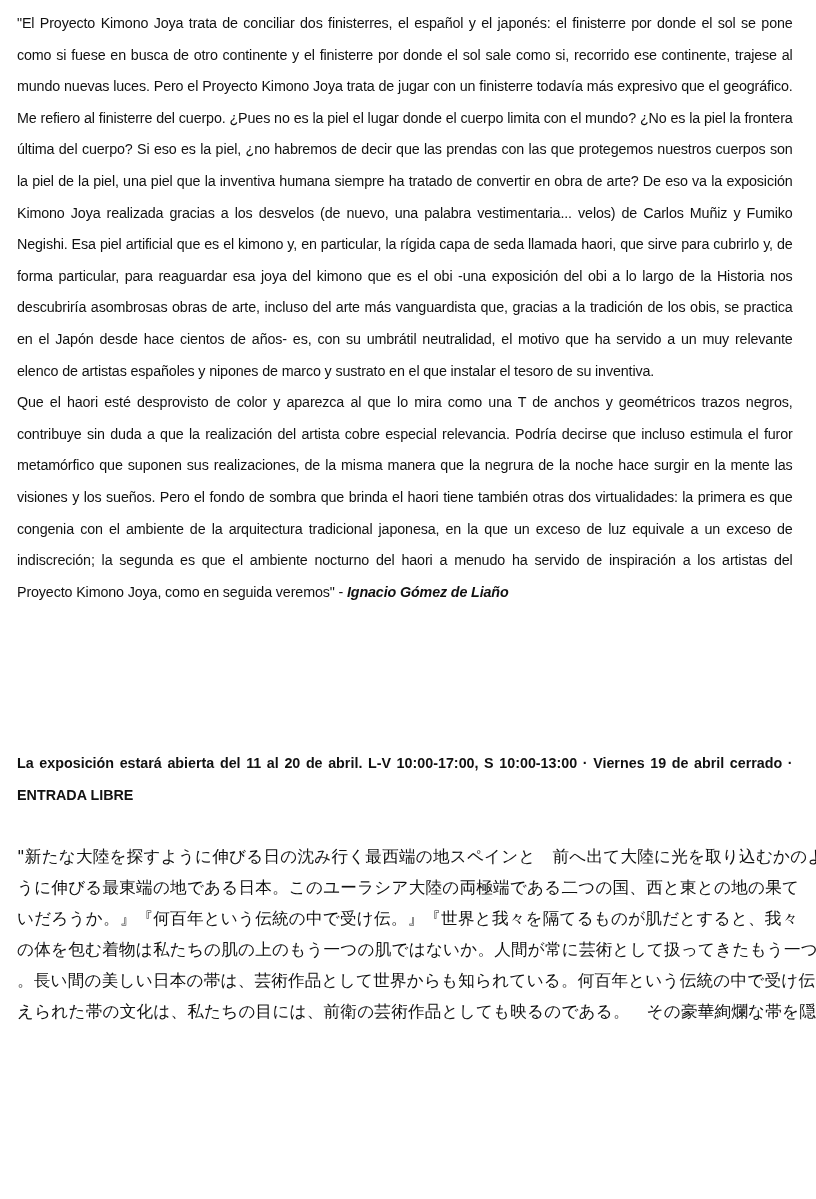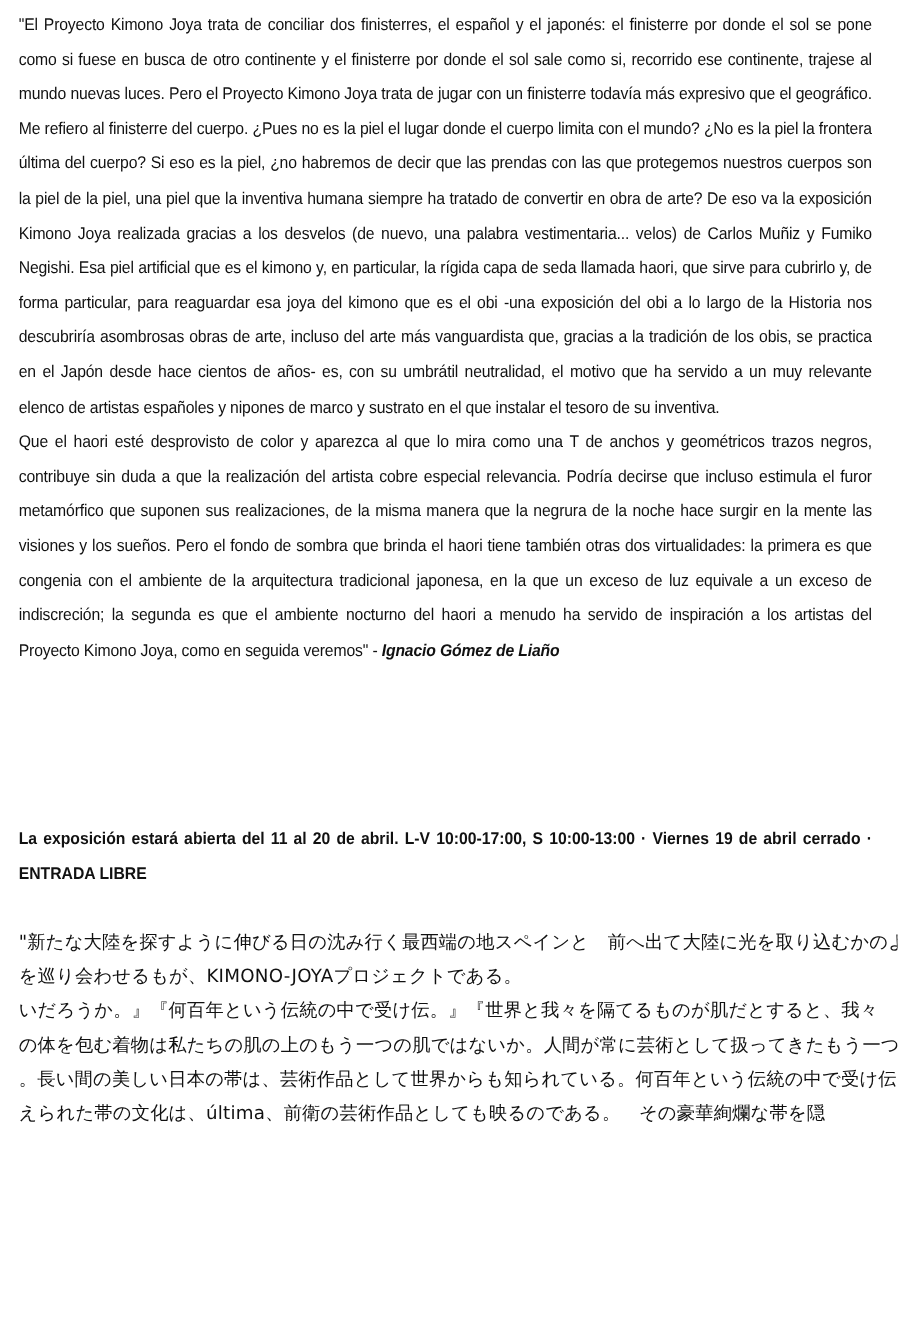--- a/index.html
+++ b/index.html
@@ -74,21 +74,21 @@
   <div>
     <p class="p-es">"El Proyecto Kimono Joya trata de conciliar dos finisterres, el español y el japonés: el finisterre por donde el sol se pone como si fuese en busca de otro continente y el finisterre por donde el sol sale como si, recorrido ese continente, trajese al mundo nuevas luces. Pero el Proyecto Kimono Joya trata de jugar con un finisterre todavía más expresivo que el geográfico. Me refiero al finisterre del cuerpo. ¿Pues no es la piel el lugar donde el cuerpo limita con el mundo? ¿No es la piel la frontera última del cuerpo? Si eso es la piel, ¿no habremos de decir que las prendas con las que protegemos nuestros cuerpos son la piel de la piel, una piel que la inventiva humana siempre ha tratado de convertir en obra de arte? De eso va la exposición Kimono Joya realizada gracias a los desvelos (de nuevo, una palabra vestimentaria... velos) de Carlos Muñiz y Fumiko Negishi. Esa piel artificial que es el kimono y, en particular, la rígida capa de seda llamada haori, que sirve para cubrirlo y, de forma particular, para reaguardar esa joya del kimono que es el obi -una exposición del obi a lo largo de la Historia nos descubriría asombrosas obras de arte, incluso del arte más vanguardista que, gracias a la tradición de los obis, se practica en el Japón desde hace cientos de años- es, con su umbrátil neutralidad, el motivo que ha servido a un muy relevante elenco de artistas españoles y nipones de marco y sustrato en el que instalar el tesoro de su inventiva.</p>
     <p class="p-es"><span>Que el haori esté desprovisto de color y aparezca al que lo mira como una T de anchos y geométricos trazos negros, contribuye sin duda a que la realización del artista cobre especial relevancia. Podría decirse que incluso estimula el furor metamórfico que suponen sus realizaciones, de la misma manera que la negrura de la noche hace surgir en la mente las visiones y los sueños. Pero el fondo de sombra que brinda el haori tiene también otras dos virtualidades: la primera es que congenia con el ambiente de la arquitectura tradicional japonesa, en la que un exceso de luz equivale a un exceso de indiscreción; la segunda es que el ambiente nocturno del haori a menudo ha servido de inspiración a los artistas del Proyecto Kimono Joya, como en seguida veremos"</span><span> - </span><span class="author">Ignacio Gómez de Liaño</span></p>
   </div>
 
   <p class="info">La exposición estará abierta del 11 al 20 de abril. L-V 10:00-17:00, S 10:00-13:00 · Viernes 19 de abril cerrado · ENTRADA LIBRE</p>
 
   <div class="jp-block">
     <p class="p-jp">
       <span class="jp-line">"新たな大陸を探すように伸びる日の沈み行く最西端の地スペインと　前へ出て大陸に光を取り込むかのよ</span>
-      <span class="jp-line">を巡り会わせるもが、KIMONO-JOYAプロジェクトである。</span>
+      <span class="jp-line">うに伸びる最東端の地である日本。このユーラシア大陸の両極端である二つの国、西と東との地の果て</span>
       <span class="jp-line">いだろうか。』『何百年という伝統の中で受け伝。』『世界と我々を隔てるものが肌だとすると、我々</span>
       <span class="jp-line">の体を包む着物は私たちの肌の上のもう一つの肌ではないか。人間が常に芸術として扱ってきたもう一つ</span>
       <span class="jp-line">。長い間の美しい日本の帯は、芸術作品として世界からも知られている。何百年という伝統の中で受け伝</span>
-      <span class="jp-line">えられた帯の文化は、última、前衛の芸術作品としても映るのである。　その豪華絢爛な帯を隠</span>
+      <span class="jp-line">えられた帯の文化は、私たちの目には、前衛の芸術作品としても映るのである。　その豪華絢爛な帯を隠</span>
     </p>
   </div>
 
 </div>
 
 </body></html>

